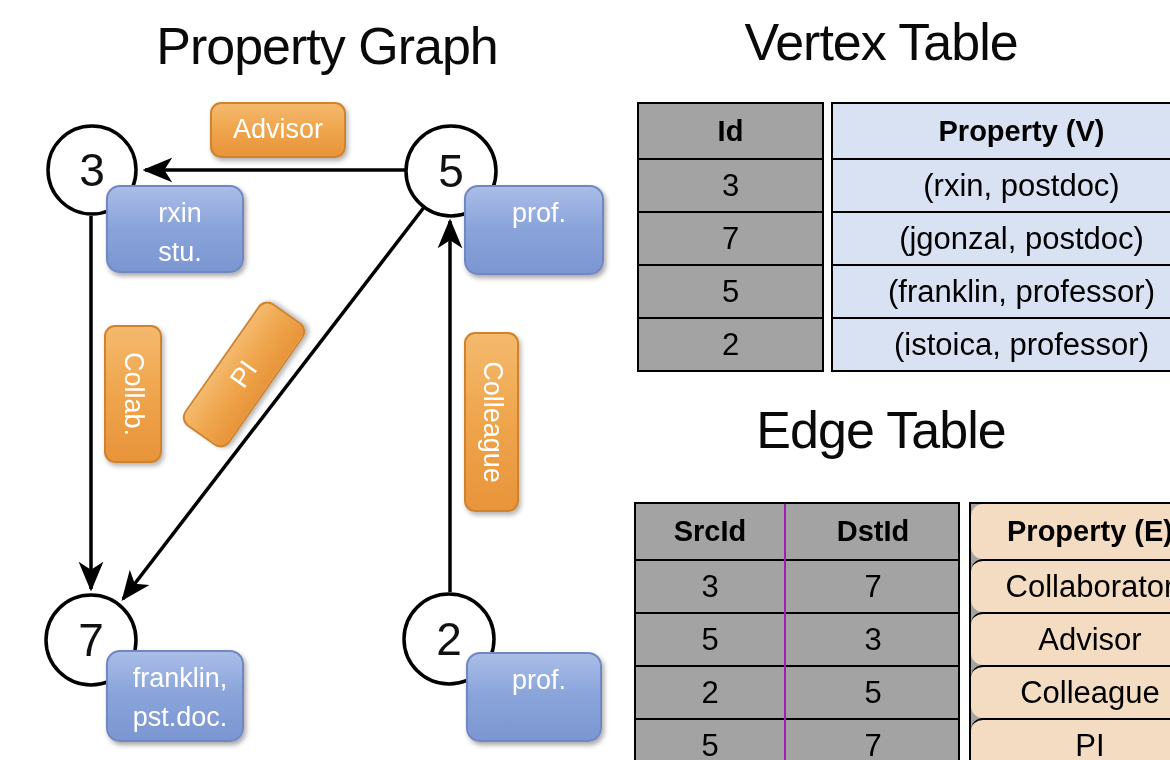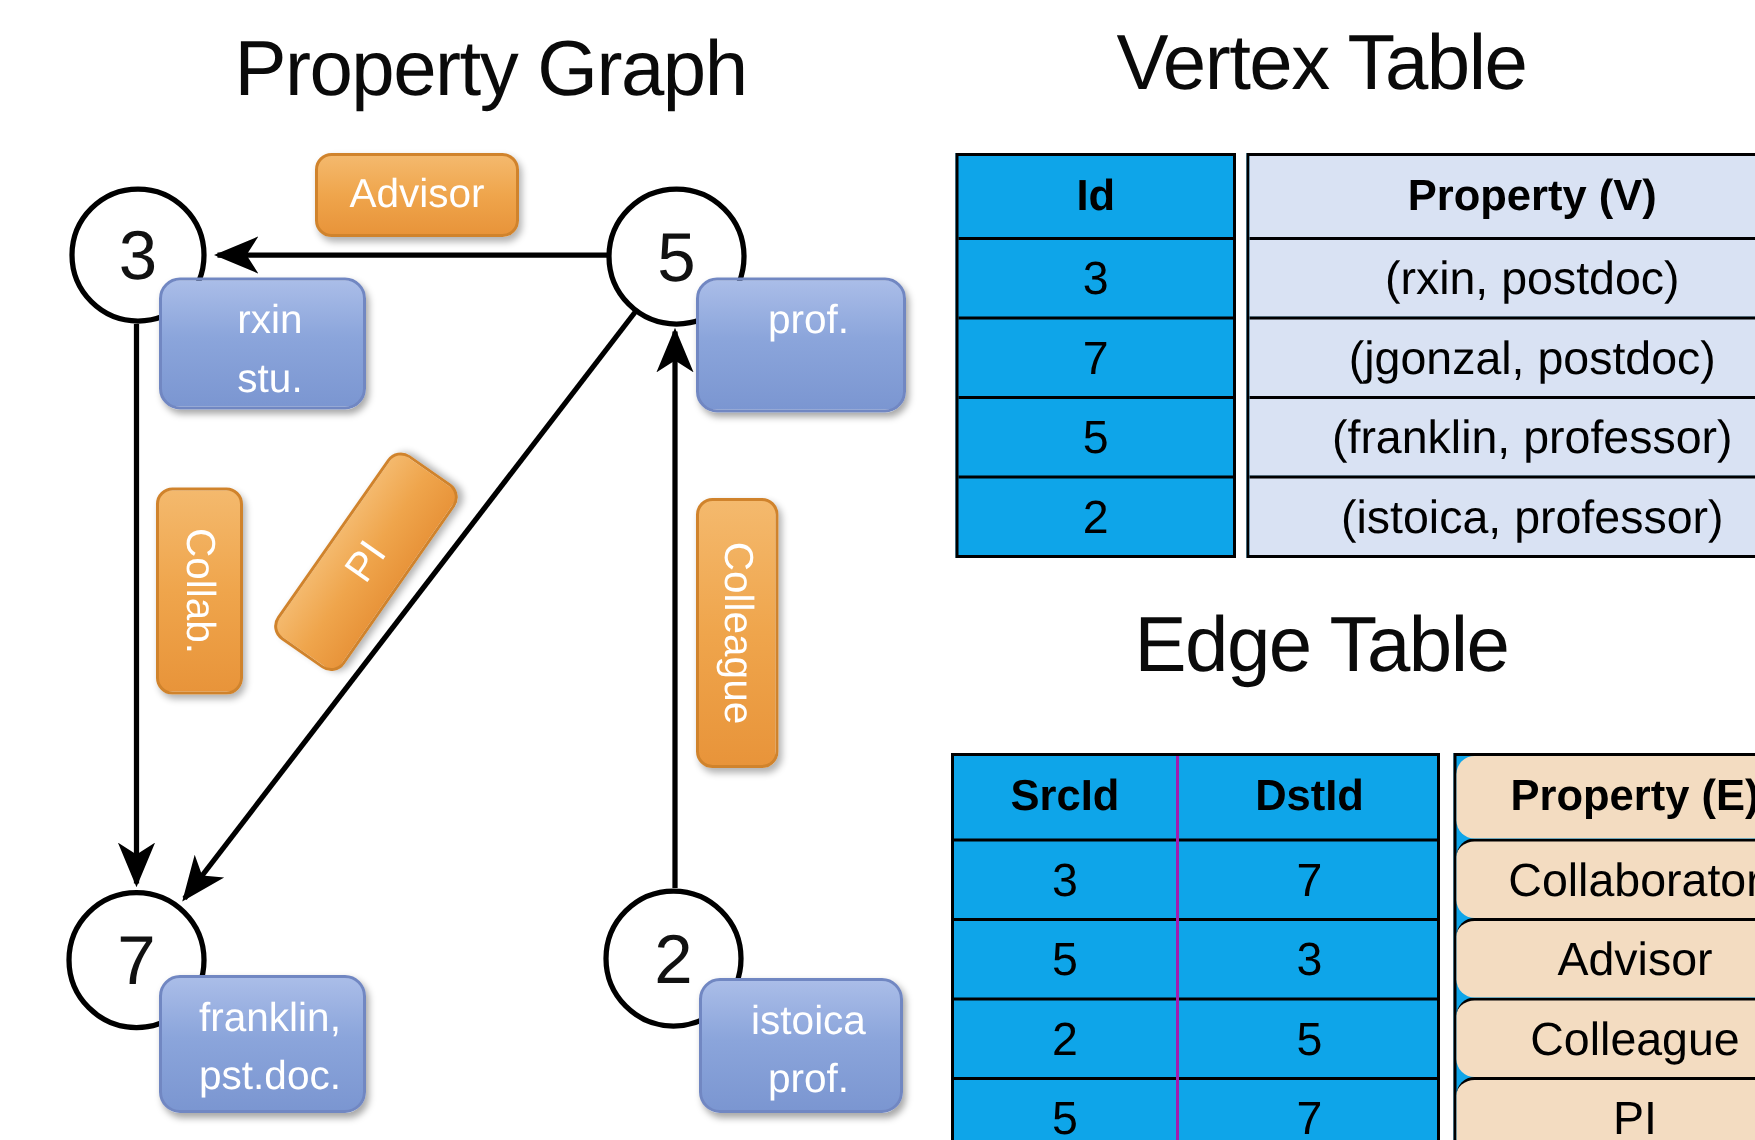--- a/index.html
+++ b/index.html
@@ -33,21 +33,21 @@
     background:linear-gradient(180deg,#F4B96D 0%, #EFA54C 50%, #E8943A 100%);
     color:#ffffff; font-size:27px; box-shadow:2px 3px 5px rgba(0,0,0,0.3);
   }
   .eprop.horiz { text-align:center; line-height:51px; }
   .vtext {
     position:absolute; left:50%; top:50%; white-space:nowrap;
     transform:translate(-50%,-50%) rotate(90deg); text-align:center;
   }
   .pi-box { transform:rotate(-55deg); }
   
-  .tblcol { position:absolute; box-sizing:border-box; border:2px solid #000; background:#0ea5e9; }
+  .tblcol { position:absolute; box-sizing:border-box; border:2px solid #000; background:#a3a3a3; }
   .cell {
     box-sizing:border-box; height:53px; line-height:51px; border-top:2px solid #000;
     text-align:center; font-size:31px; font-weight:300; white-space:nowrap; overflow:hidden;
   }
   .hcell {
     box-sizing:border-box; height:54px; line-height:54px; border-top:none;
     text-align:center; font-size:29px; font-weight:bold; white-space:nowrap;
   }
   .et .cell  { height:53px; }
   .et .hcell { height:55px; line-height:55px; }
@@ -89,21 +89,20 @@
     <div>stu.</div>
   </div>
   <div class="vprop" style="left:420px; top:185px; width:140px; height:90px;">
     <div>prof.</div>
   </div>
   <div class="vprop" style="left:62px; top:650px; width:138px; height:92px;">
     <div>franklin,</div>
     <div>pst.doc.</div>
   </div>
   <div class="vprop" style="left:422px; top:652px; width:136px; height:90px;">
-    <div>istoica</div>
     <div>prof.</div>
   </div>
 
   <div class="eprop horiz" style="left:166px; top:102px; width:136px; height:56px;">Advisor</div>
   <div class="eprop" style="left:60px; top:325px; width:58px; height:138px;">
     <span class="vtext">Collab.</span>
   </div>
   <div class="eprop horiz pi-box" style="left:125px; top:347px; width:150px; height:55px;">PI</div>
   <div class="eprop" style="left:420px; top:332px; width:55px; height:180px;">
     <span class="vtext">Colleague</span>

